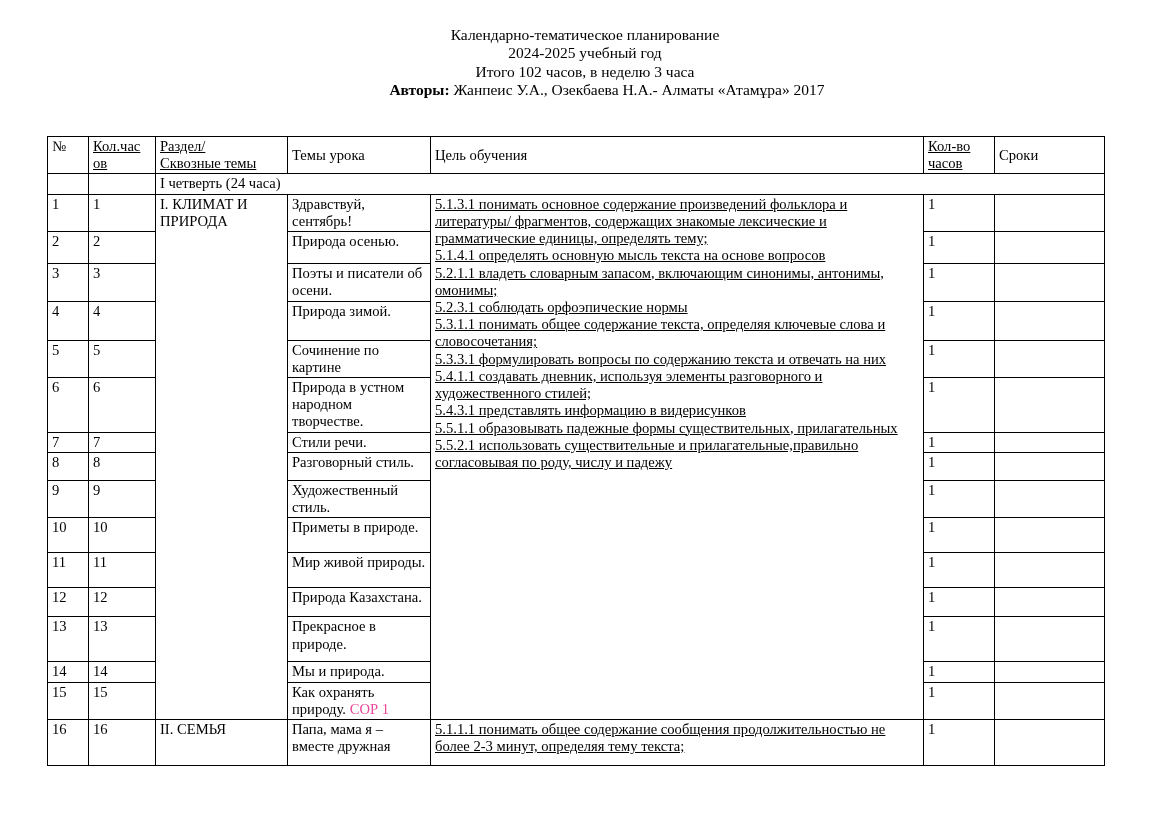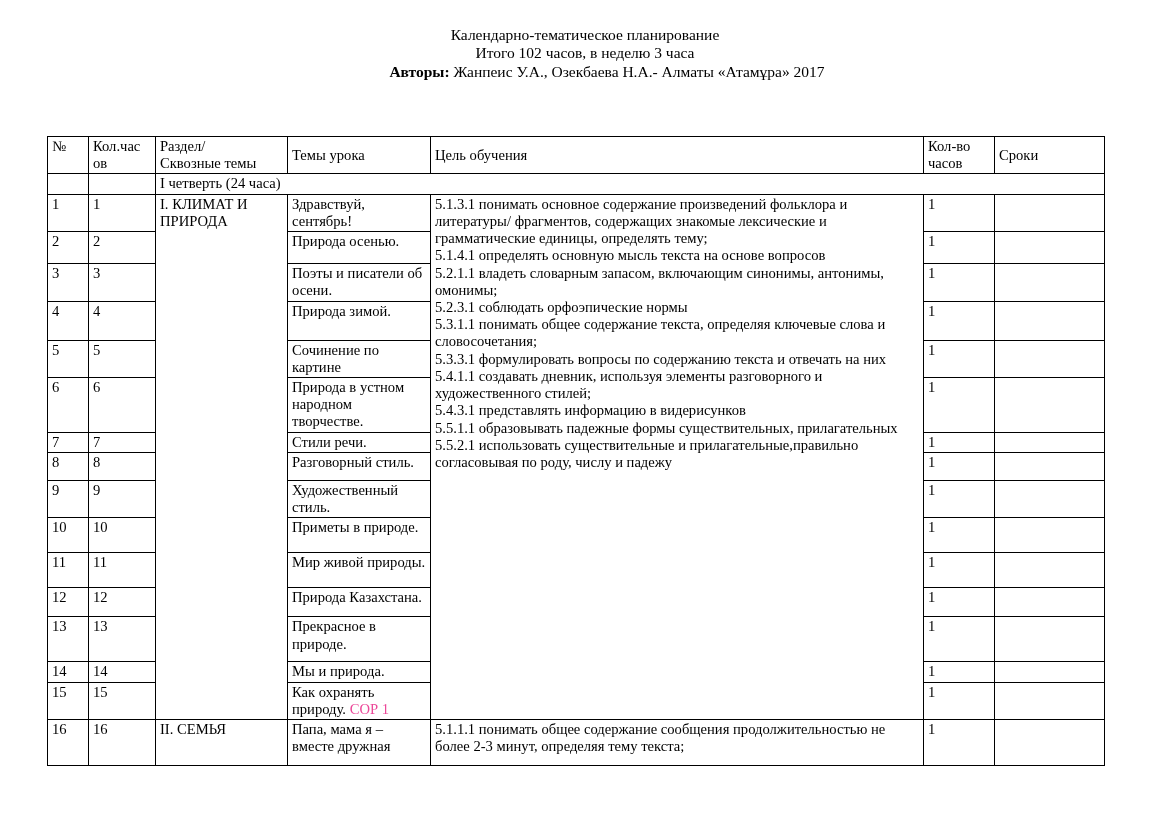--- a/index.html
+++ b/index.html
@@ -85,29 +85,30 @@
   }
   .quarter-row td {
     text-align: center;
     font-weight: bold;
     padding: 2px 0 2px 0;
   }
   .sor {
     color: #ec4899;
     font-weight: normal;
   }
-  .goal-line { display: block; }
+  .goal-line { display: block; text-decoration: underline; }
 </style>
 </head>
 <body>
 
 <div class="page">
 
   <div class="doc-header">
     <div class="line bold">Календарно-тематическое планирование</div>
+    <div class="line bold">2024-2025 учебный год</div>
     <div class="line">Итого 102 часов, в неделю 3 часа</div>
     <div class="authors"><span class="lbl">Авторы:</span><span> Жанпеис У.А., Озекбаева Н.А.- Алматы «Атамұра» 2017</span></div>
   </div>
 
   <div class="tbl-wrap">
     <table class="ktp">
       <colgroup>
         <col class="c-num">
           <col class="c-hours">
           <col class="c-sect">

